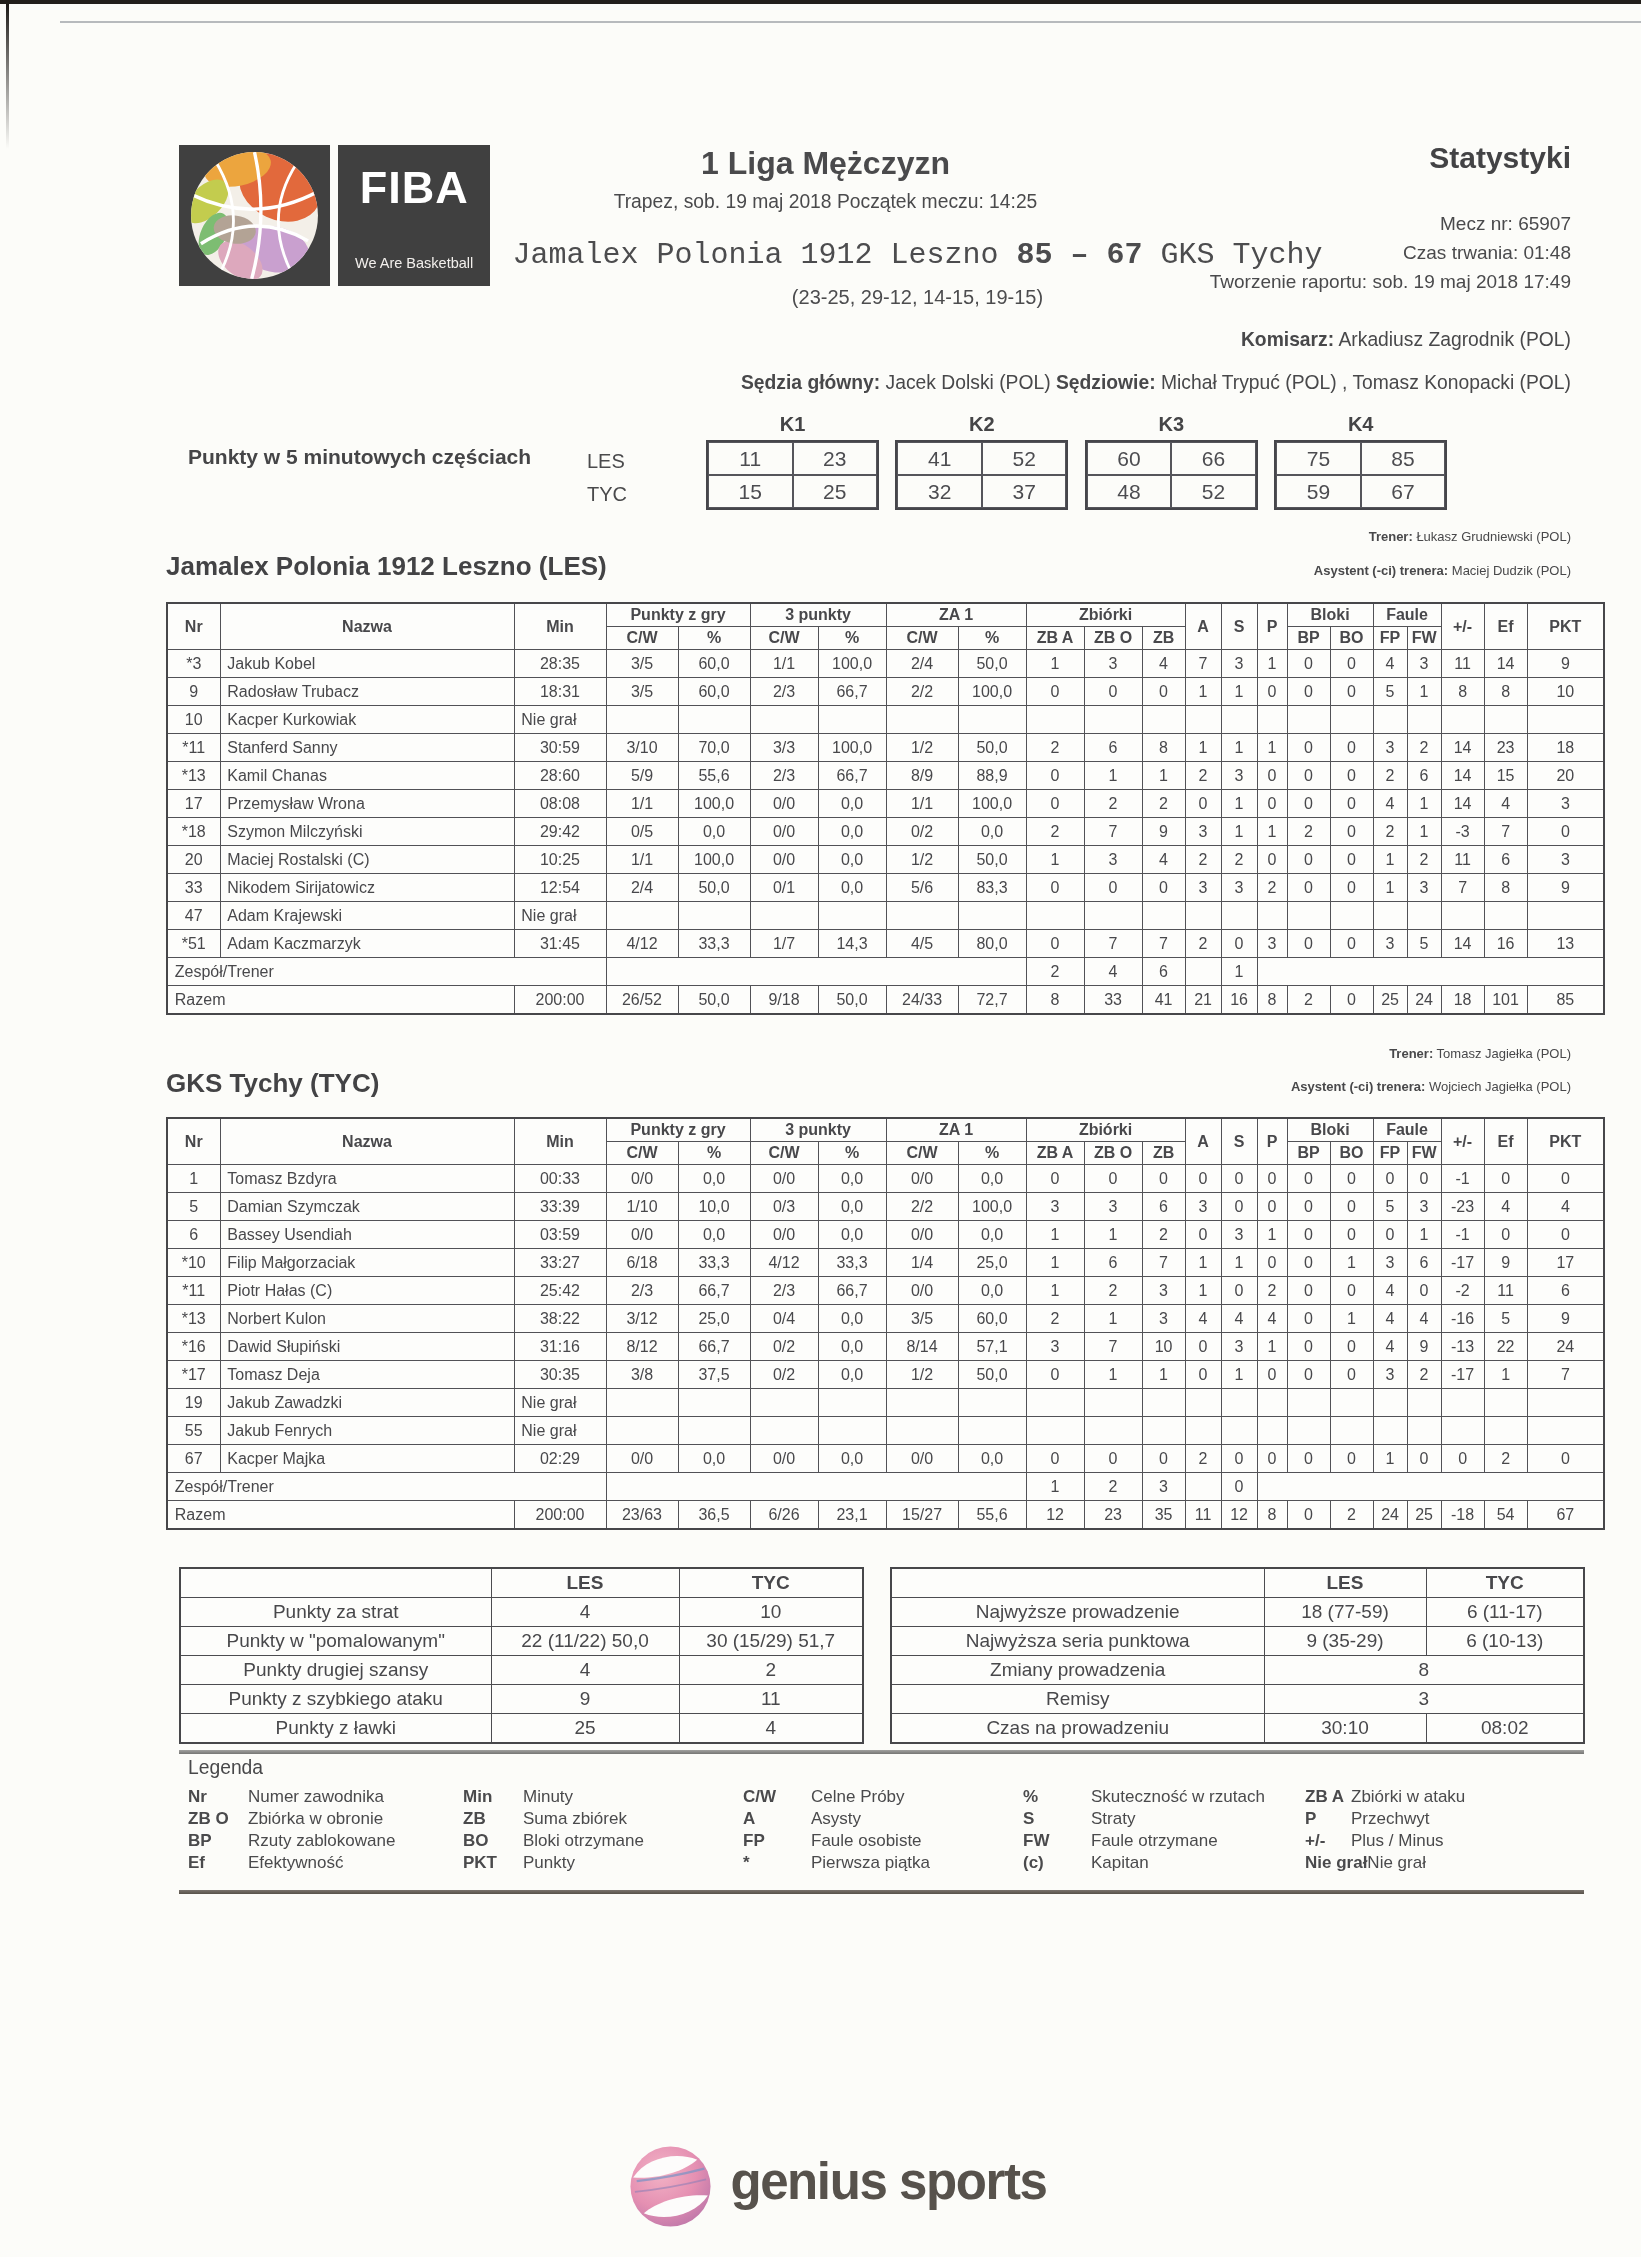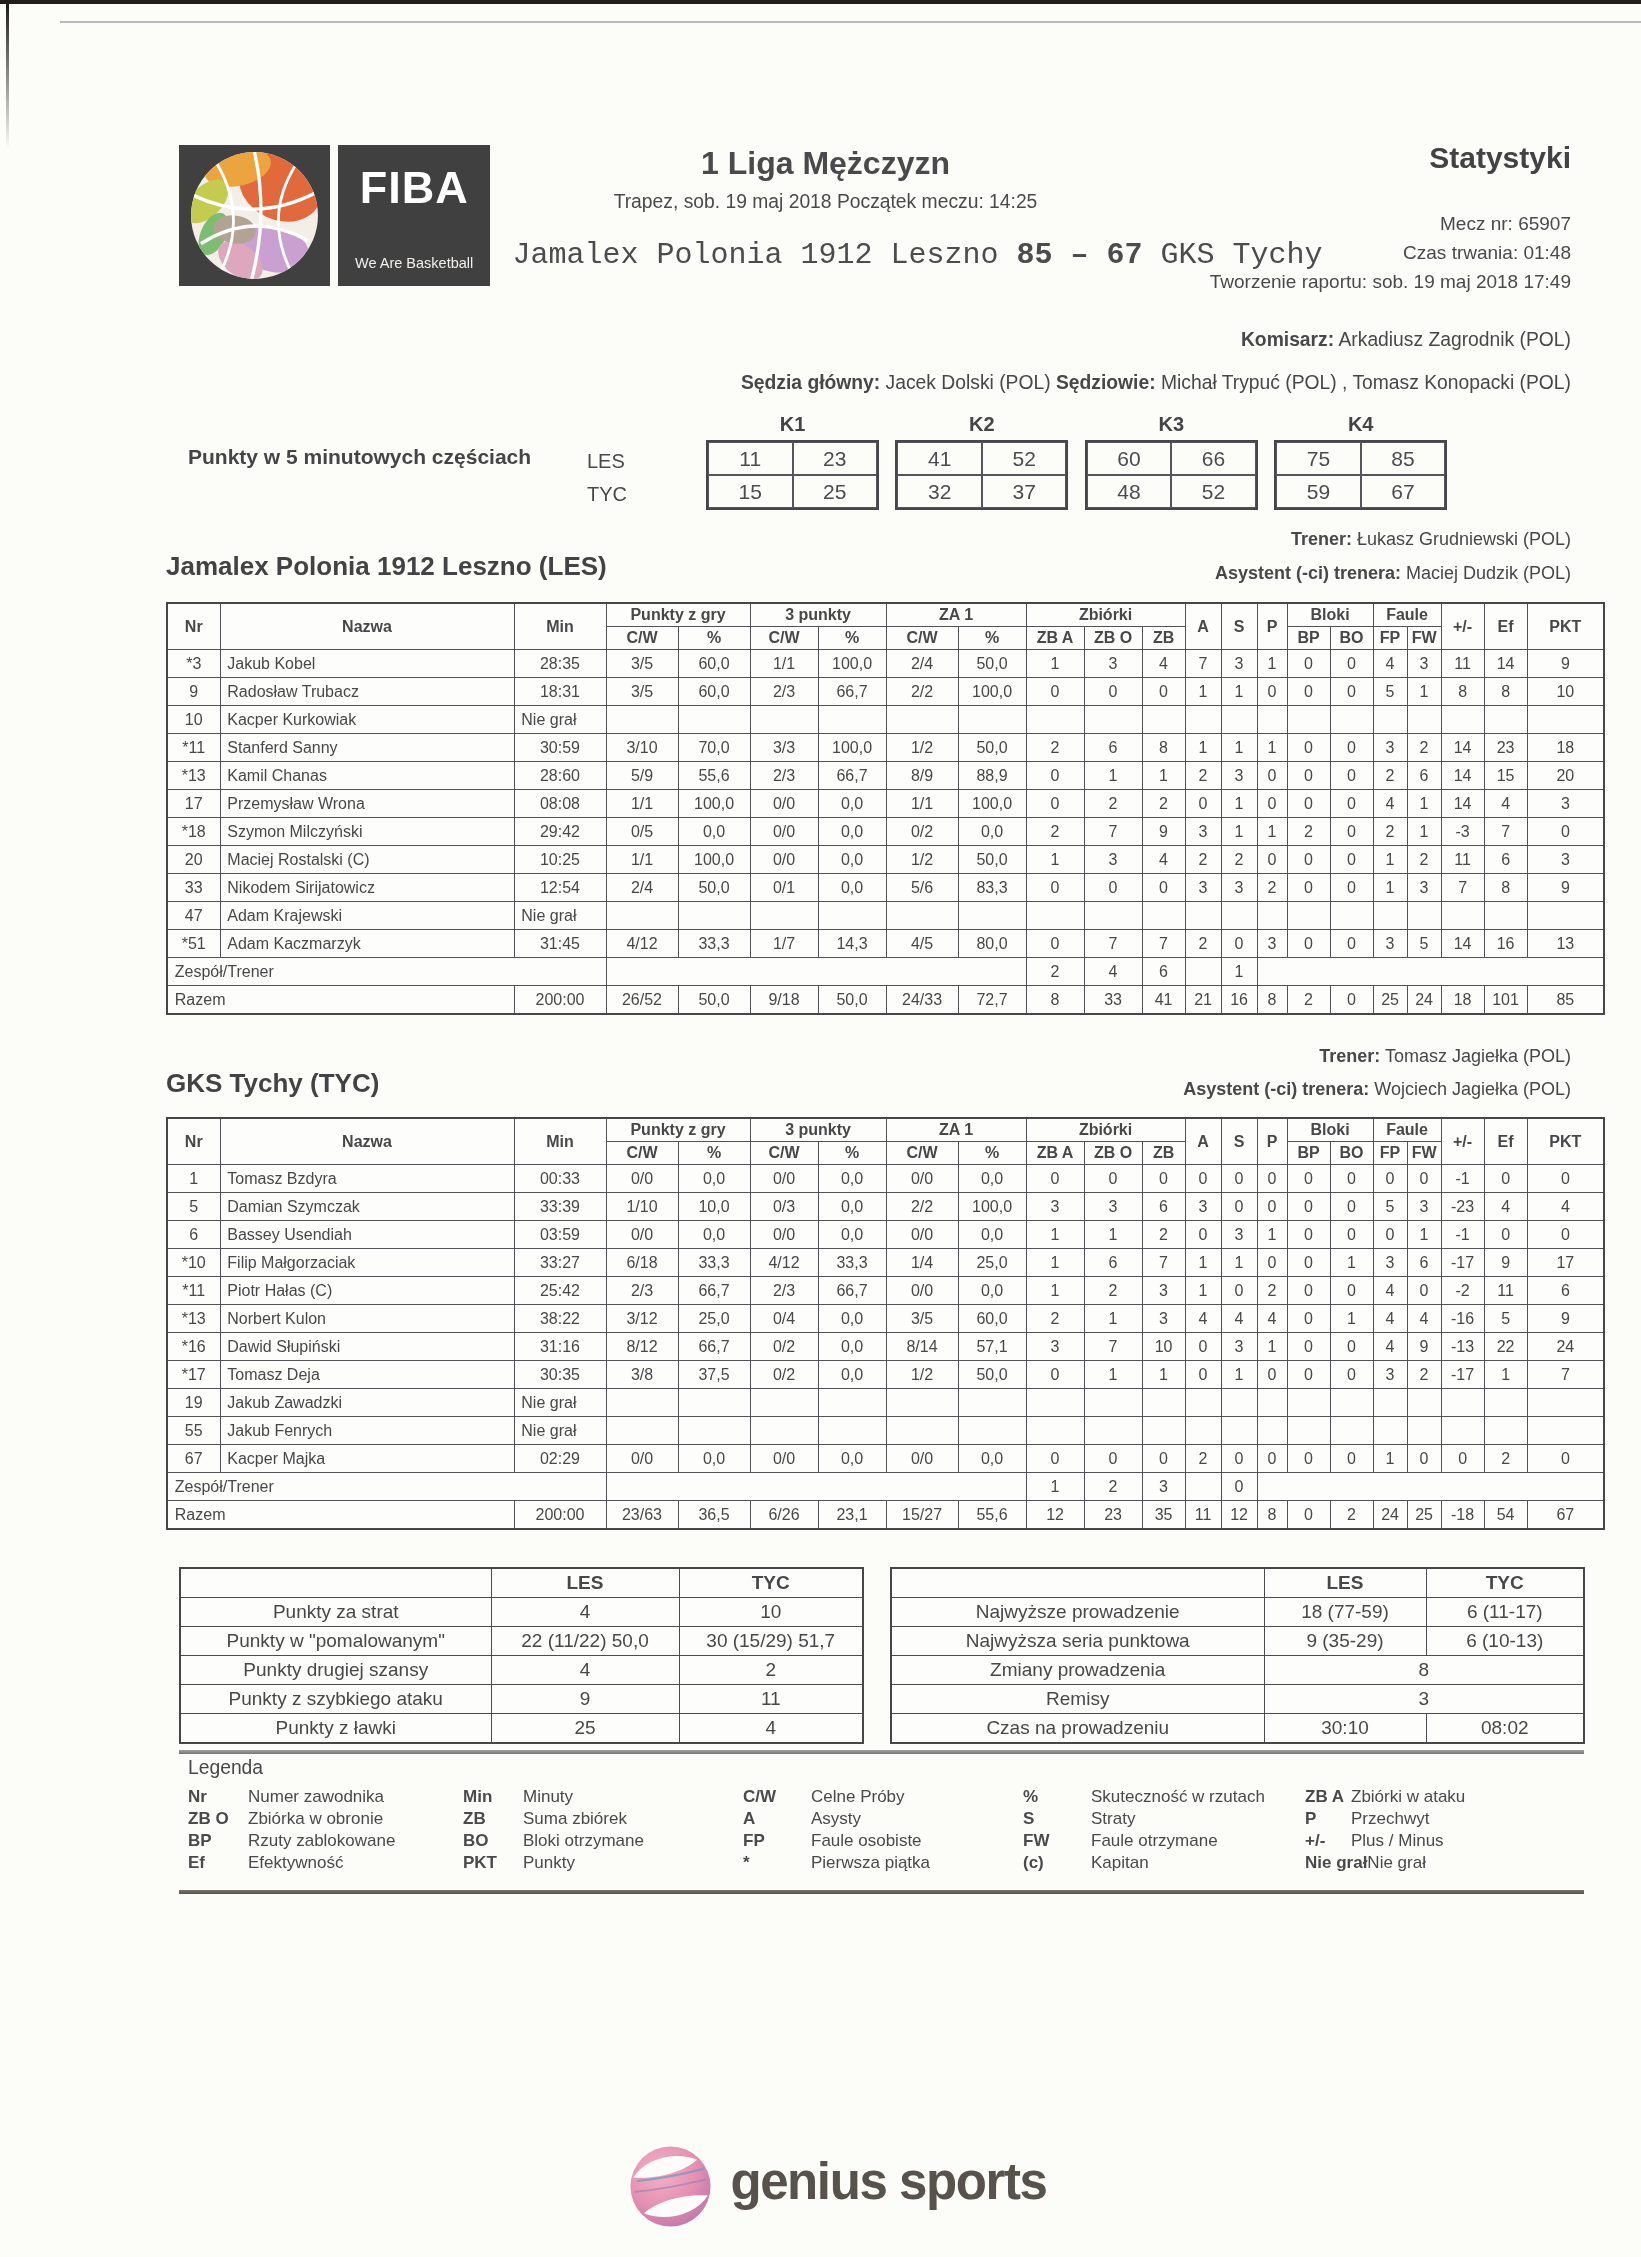--- a/index.html
+++ b/index.html
@@ -33,21 +33,21 @@
   .qlabel{position:absolute;left:188px;top:445px;font-size:21px;font-weight:bold;color:#454547;}
   .qteam{position:absolute;left:587px;width:56px;text-align:left;font-size:20px;color:#4a4a4c;}
   .qgroups{position:absolute;left:682px;top:413px;display:flex;gap:16.4px;margin-left:24px;}
   .qgroup{width:173px;}
   .qk{text-align:center;font-size:20px;font-weight:bold;height:27px;color:#454547;}
   .qbox{display:grid;grid-template-rows:33px 33px;grid-template-columns:1fr 1fr;border:2.4px solid #46464b;}
   .qcell{border:1px solid #55555b;display:flex;align-items:center;justify-content:center;
          font-size:21px;color:#4c4c50;}
   
   .team-heading{position:absolute;left:166px;font-size:26px;font-weight:bold;color:#434345;}
-  .coach-line{position:absolute;right:70px;text-align:right;font-size:18px;color:#48484a;}
+  .coach-line{position:absolute;right:70px;text-align:right;font-size:13px;color:#48484a;}
   
   table.box{position:absolute;left:166px;width:1439px;border-collapse:collapse;table-layout:fixed;
             border:2.4px solid #47474a;background:#fdfdfb;}
   table.box th,table.box td{border:1.5px solid #525256;text-align:center;font-size:16px;
             color:#48484b;padding:0;white-space:nowrap;overflow:hidden;height:27px;}
   table.box thead th{height:22px;font-weight:bold;}
   table.box td.nm{text-align:left;padding-left:6.8px;}
   table.box tr.total td{border-top:1.9px solid #47474a;}
   
   table.comp{position:absolute;border-collapse:collapse;table-layout:fixed;border:2.4px solid #47474a;background:#fdfdfb;}
@@ -114,20 +114,21 @@
 
   <div class="head-center">
     <div class="league">1 Liga Mężczyzn</div>
     <div class="venue">Trapez, sob. 19 maj 2018 Początek meczu: 14:25</div>
   </div>
   <div class="scoreline">
     <span>Jamalex Polonia 1912 Leszno</span>
     <span class="b">85 – 67</span>
     <span>GKS Tychy</span>
   </div>
+  <div class="partials">(23-25, 29-12, 14-15, 19-15)</div>
 
   <div class="stats-title">Statystyki</div>
   <div class="meta" style="top:213px;">Mecz nr: 65907</div>
   <div class="meta" style="top:242px;margin-left:24px;">Czas trwania: 01:48</div>
   <div class="meta" style="top:271px;">Tworzenie raportu: sob. 19 maj 2018 17:49</div>
   <div class="officials" style="top:329px;">
     <span class="b">Komisarz:</span>
     <span>Arkadiusz Zagrodnik (POL)</span>
   </div>
   <div class="officials" style="top:372px;">

